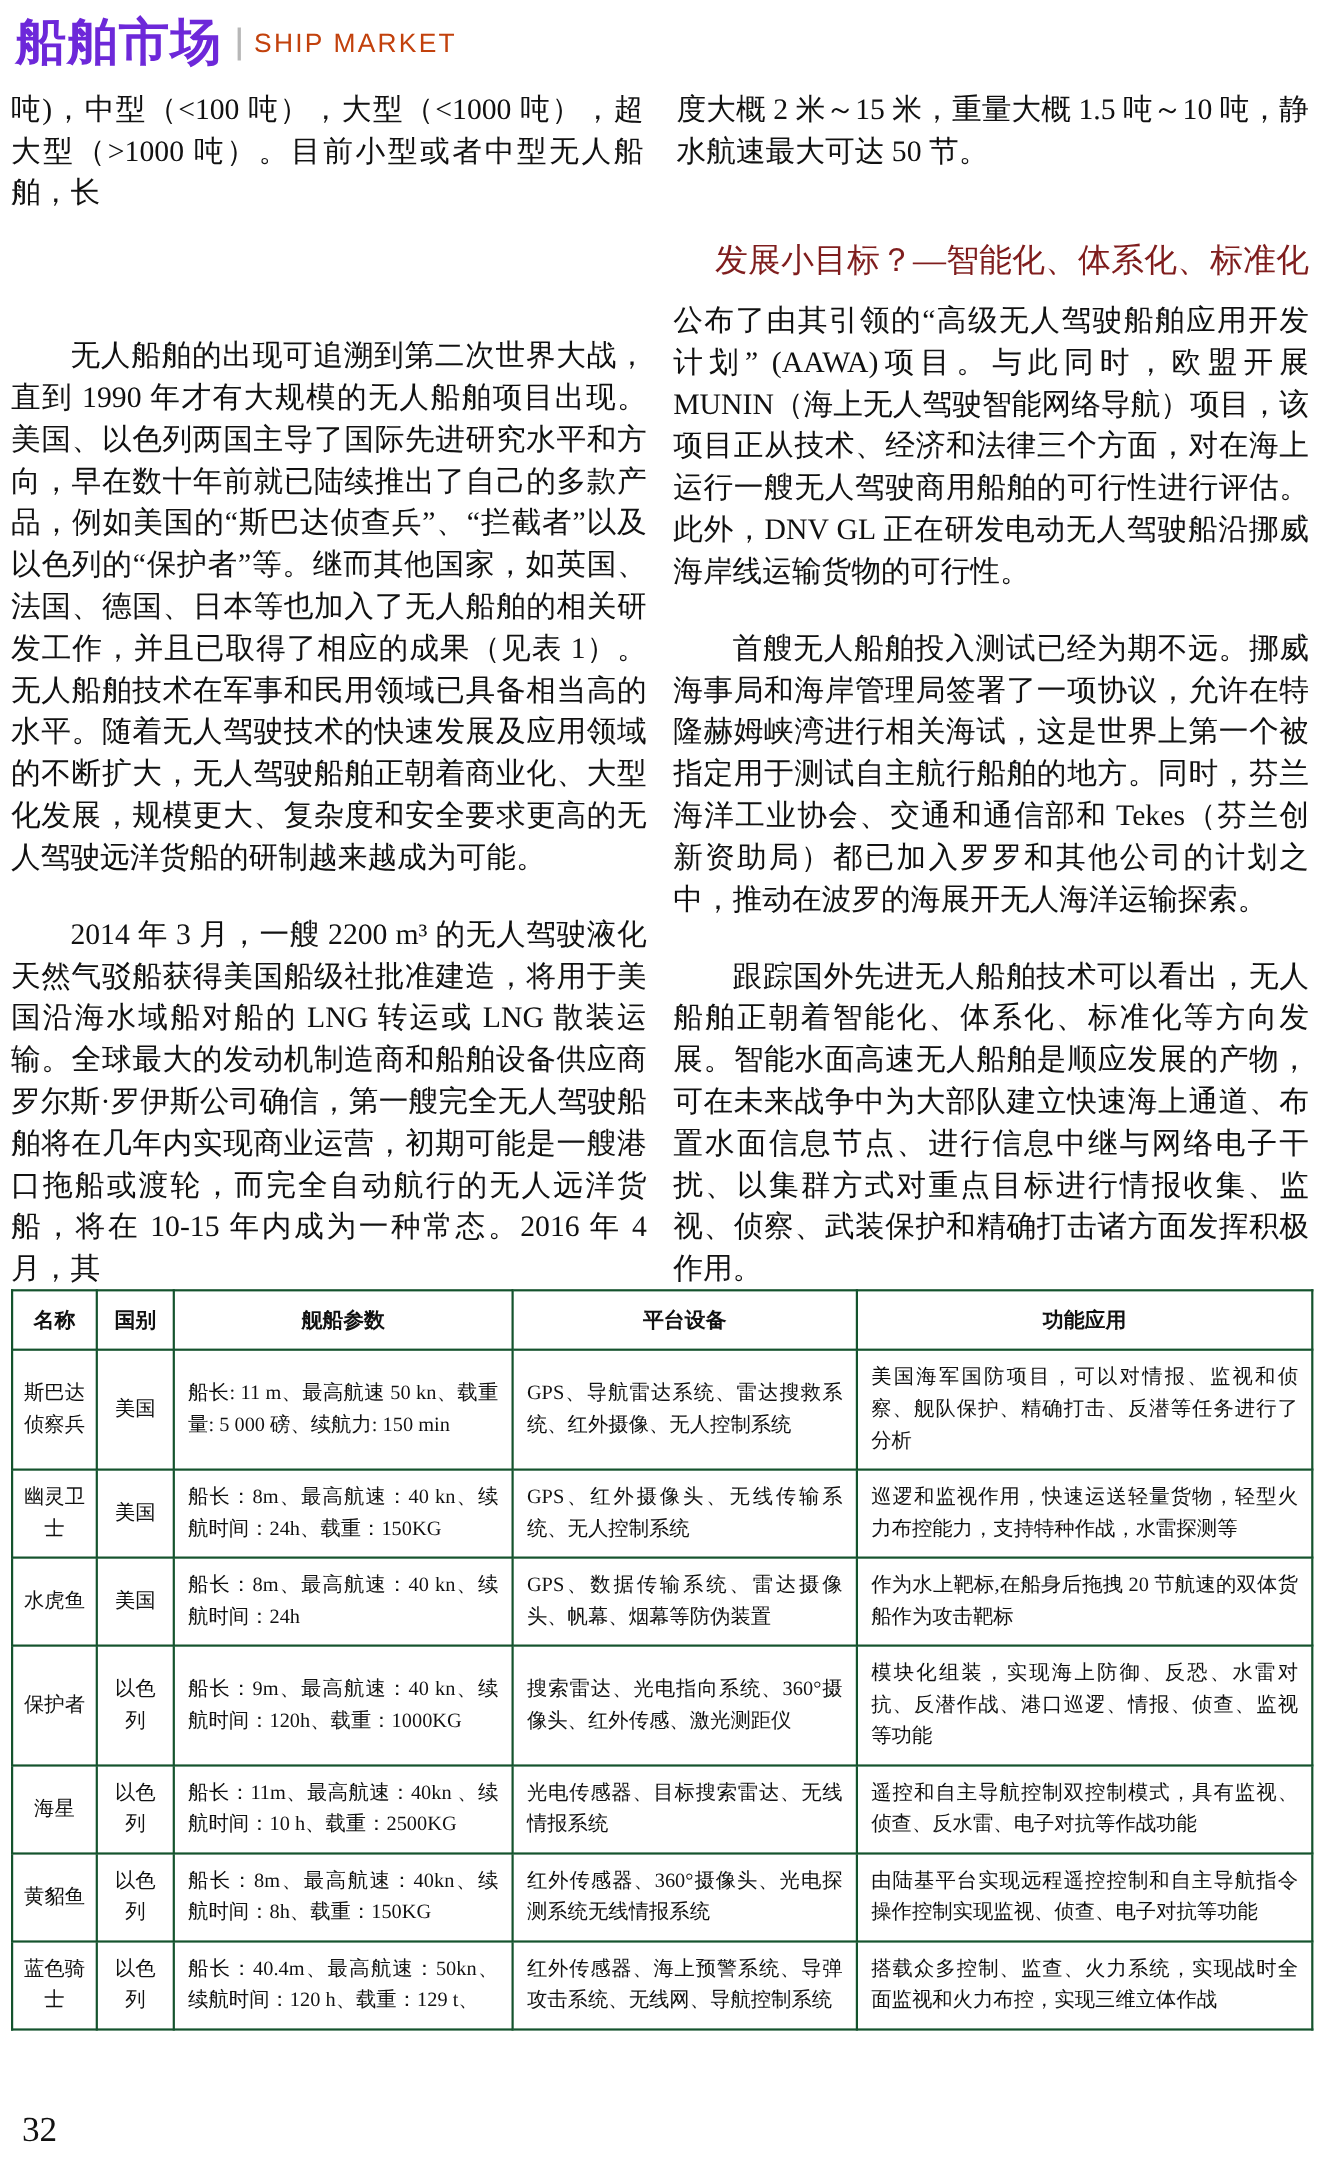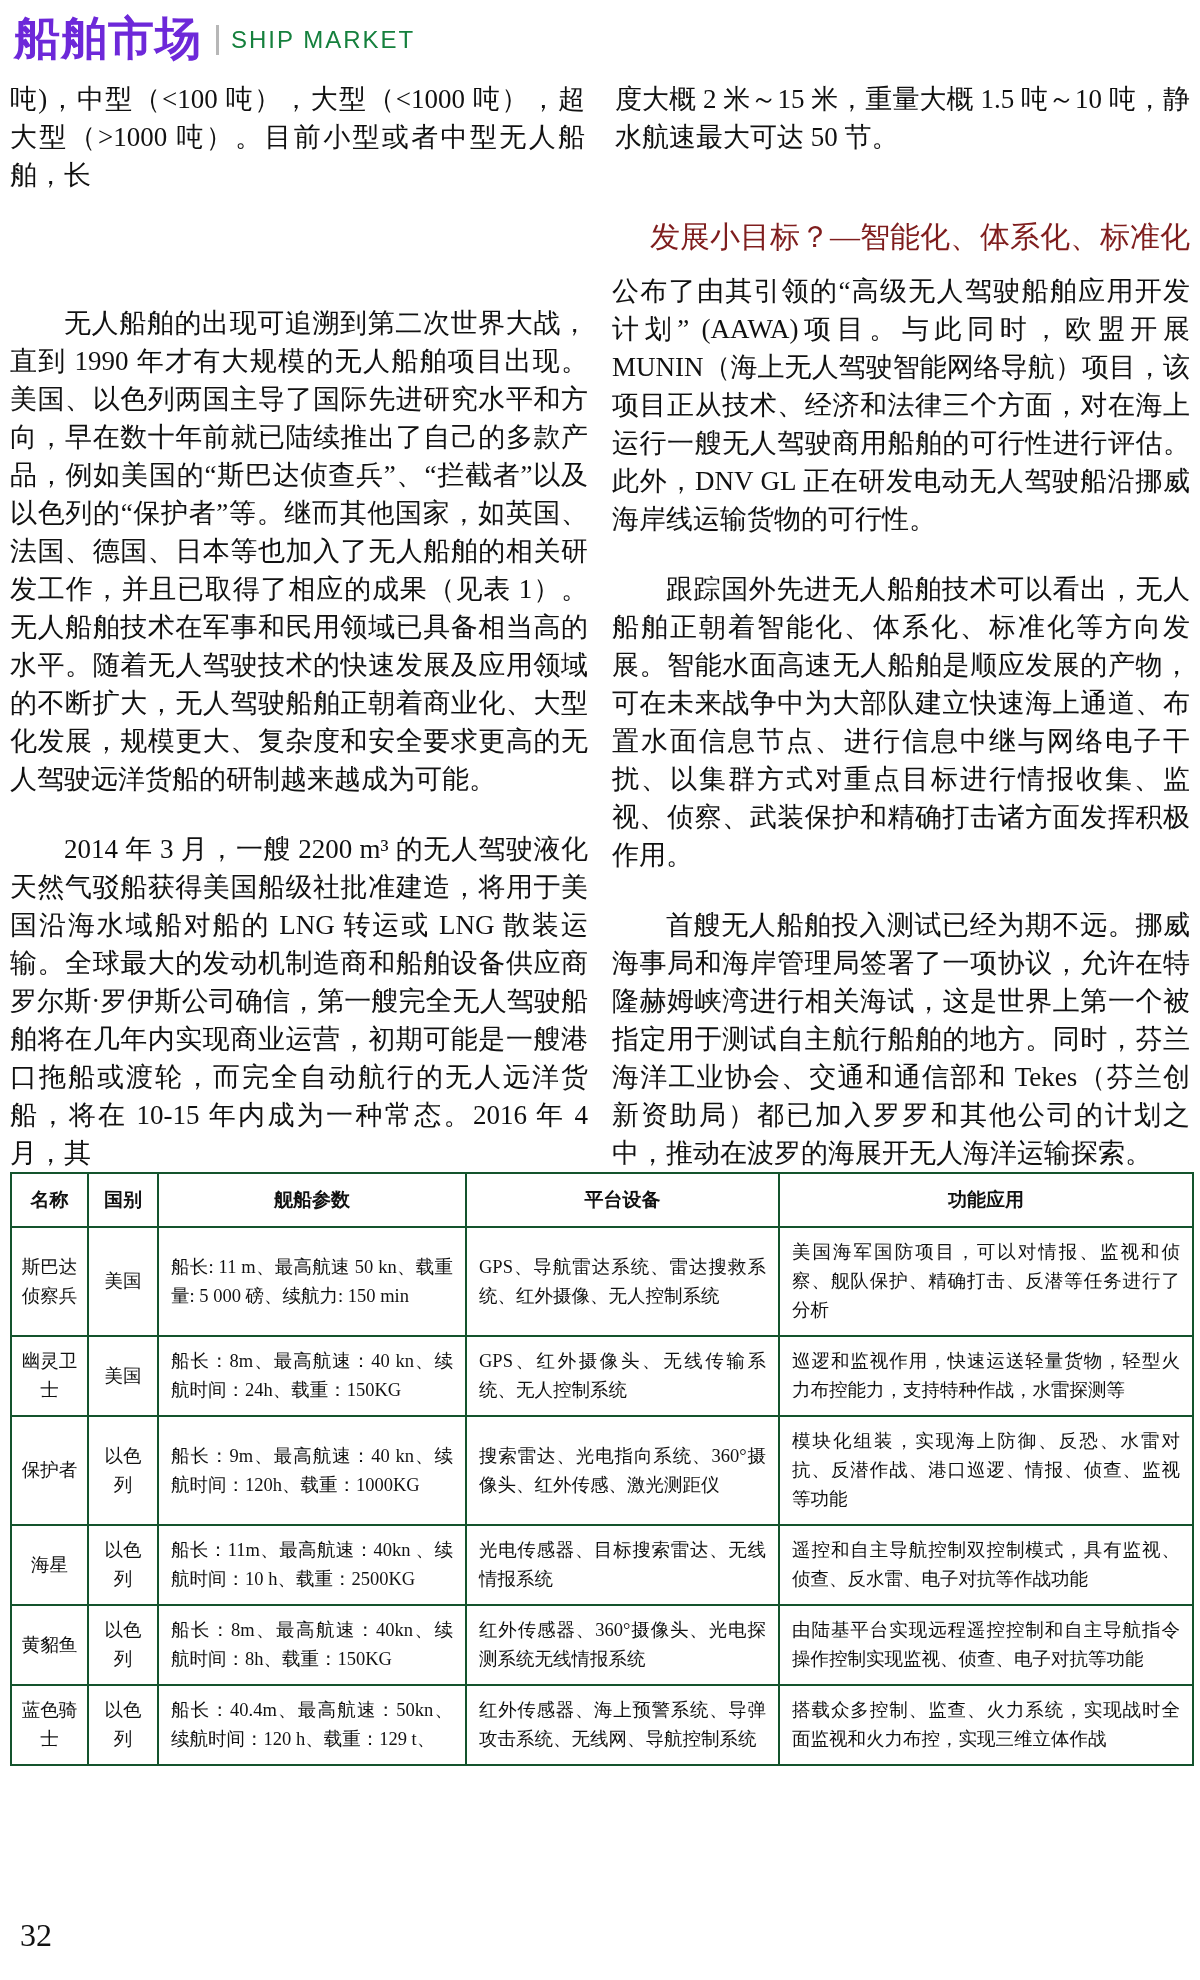--- a/index.html
+++ b/index.html
@@ -17,21 +17,21 @@
   .masthead { display:flex; align-items:flex-end; gap:14px; padding:4px 0 10px 4px; }
   .masthead-title {
     font-family:"Liberation Sans", sans-serif;
     font-weight:bold; font-size:46px; line-height:1.05;
     color:#6d28d9; letter-spacing:1px;
   }
   .masthead-sub { display:flex; align-items:center; gap:12px; padding-bottom:7px; }
   .masthead-bar { width:3px; height:30px; background:#b7b7b7; }
   .masthead-en {
     font-family:"Liberation Sans", sans-serif;
-    font-size:24px; color:#15803d; letter-spacing:2px;
+    font-size:24px; color:#c2410c; letter-spacing:2px;
   }
 
   
   .two-col { display:flex; gap:24px; }
   .col { width:578px; font-size:27px; line-height:38px; text-align:justify; }
   p { margin:0; }
   .indent { text-indent:2em;margin-top:32px; }
   .intro-row { margin-top:8px;gap:30px; }
 
   .section-heading {
@@ -79,22 +79,22 @@
 
   <div class="section-heading">发展小目标？—智能化、体系化、标准化</div>
 
   <div class="two-col">
     <div class="col">
       <p class="indent">无人船舶的出现可追溯到第二次世界大战，直到 1990 年才有大规模的无人船舶项目出现。美国、以色列两国主导了国际先进研究水平和方向，早在数十年前就已陆续推出了自己的多款产品，例如美国的“斯巴达侦查兵”、“拦截者”以及以色列的“保护者”等。继而其他国家，如英国、法国、德国、日本等也加入了无人船舶的相关研发工作，并且已取得了相应的成果（见表 1）。无人船舶技术在军事和民用领域已具备相当高的水平。随着无人驾驶技术的快速发展及应用领域的不断扩大，无人驾驶船舶正朝着商业化、大型化发展，规模更大、复杂度和安全要求更高的无人驾驶远洋货船的研制越来越成为可能。</p>
       <p class="indent">2014 年 3 月，一艘 2200 m³ 的无人驾驶液化天然气驳船获得美国船级社批准建造，将用于美国沿海水域船对船的 LNG 转运或 LNG 散装运输。全球最大的发动机制造商和船舶设备供应商罗尔斯·罗伊斯公司确信，第一艘完全无人驾驶船舶将在几年内实现商业运营，初期可能是一艘港口拖船或渡轮，而完全自动航行的无人远洋货船，将在 10-15 年内成为一种常态。2016 年 4 月，其</p>
     </div>
     <div class="col">
       <p>公布了由其引领的“高级无人驾驶船舶应用开发计划” (AAWA)项目。与此同时，欧盟开展 MUNIN（海上无人驾驶智能网络导航）项目，该项目正从技术、经济和法律三个方面，对在海上运行一艘无人驾驶商用船舶的可行性进行评估。此外，DNV GL 正在研发电动无人驾驶船沿挪威海岸线运输货物的可行性。</p>
+      <p class="indent">首艘无人船舶投入测试已经为期不远。挪威海事局和海岸管理局签署了一项协议，允许在特隆赫姆峡湾进行相关海试，这是世界上第一个被指定用于测试自主航行船舶的地方。同时，芬兰海洋工业协会、交通和通信部和 Tekes（芬兰创新资助局）都已加入罗罗和其他公司的计划之中，推动在波罗的海展开无人海洋运输探索。</p>
       <p class="indent">跟踪国外先进无人船舶技术可以看出，无人船舶正朝着智能化、体系化、标准化等方向发展。智能水面高速无人船舶是顺应发展的产物，可在未来战争中为大部队建立快速海上通道、布置水面信息节点、进行信息中继与网络电子干扰、以集群方式对重点目标进行情报收集、监视、侦察、武装保护和精确打击诸方面发挥积极作用。</p>
-      <p class="indent">首艘无人船舶投入测试已经为期不远。挪威海事局和海岸管理局签署了一项协议，允许在特隆赫姆峡湾进行相关海试，这是世界上第一个被指定用于测试自主航行船舶的地方。同时，芬兰海洋工业协会、交通和通信部和 Tekes（芬兰创新资助局）都已加入罗罗和其他公司的计划之中，推动在波罗的海展开无人海洋运输探索。</p>
     </div>
   </div>
 
 
   <table>
     <colgroup>
       <col style="width:77px">
       <col style="width:70px">
       <col style="width:308px">
       <col style="width:313px">
@@ -118,20 +118,27 @@
           <td class="cell-application">美国海军国防项目，可以对情报、监视和侦察、舰队保护、精确打击、反潜等任务进行了分析</td>
         </tr>
         <tr>
           <td class="cell-name">幽灵卫士</td>
           <td class="cell-country">美国</td>
           <td class="cell-params">船长：8m、最高航速：40 kn、续航时间：24h、载重：150KG</td>
           <td class="cell-equipment">GPS、红外摄像头、无线传输系统、无人控制系统</td>
           <td class="cell-application">巡逻和监视作用，快速运送轻量货物，轻型火力布控能力，支持特种作战，水雷探测等</td>
         </tr>
         <tr>
+          <td class="cell-name">水虎鱼</td>
+          <td class="cell-country">美国</td>
+          <td class="cell-params">船长：8m、最高航速：40 kn、续航时间：24h</td>
+          <td class="cell-equipment">GPS、数据传输系统、雷达摄像头、帆幕、烟幕等防伪装置</td>
+          <td class="cell-application">作为水上靶标,在船身后拖拽 20 节航速的双体货船作为攻击靶标</td>
+        </tr>
+        <tr>
           <td class="cell-name">保护者</td>
           <td class="cell-country">以色列</td>
           <td class="cell-params">船长：9m、最高航速：40 kn、续航时间：120h、载重：1000KG</td>
           <td class="cell-equipment">搜索雷达、光电指向系统、360°摄像头、红外传感、激光测距仪</td>
           <td class="cell-application">模块化组装，实现海上防御、反恐、水雷对抗、反潜作战、港口巡逻、情报、侦查、监视等功能</td>
         </tr>
         <tr>
           <td class="cell-name">海星</td>
           <td class="cell-country">以色列</td>
           <td class="cell-params">船长：11m、最高航速：40kn 、续航时间：10 h、载重：2500KG</td>

